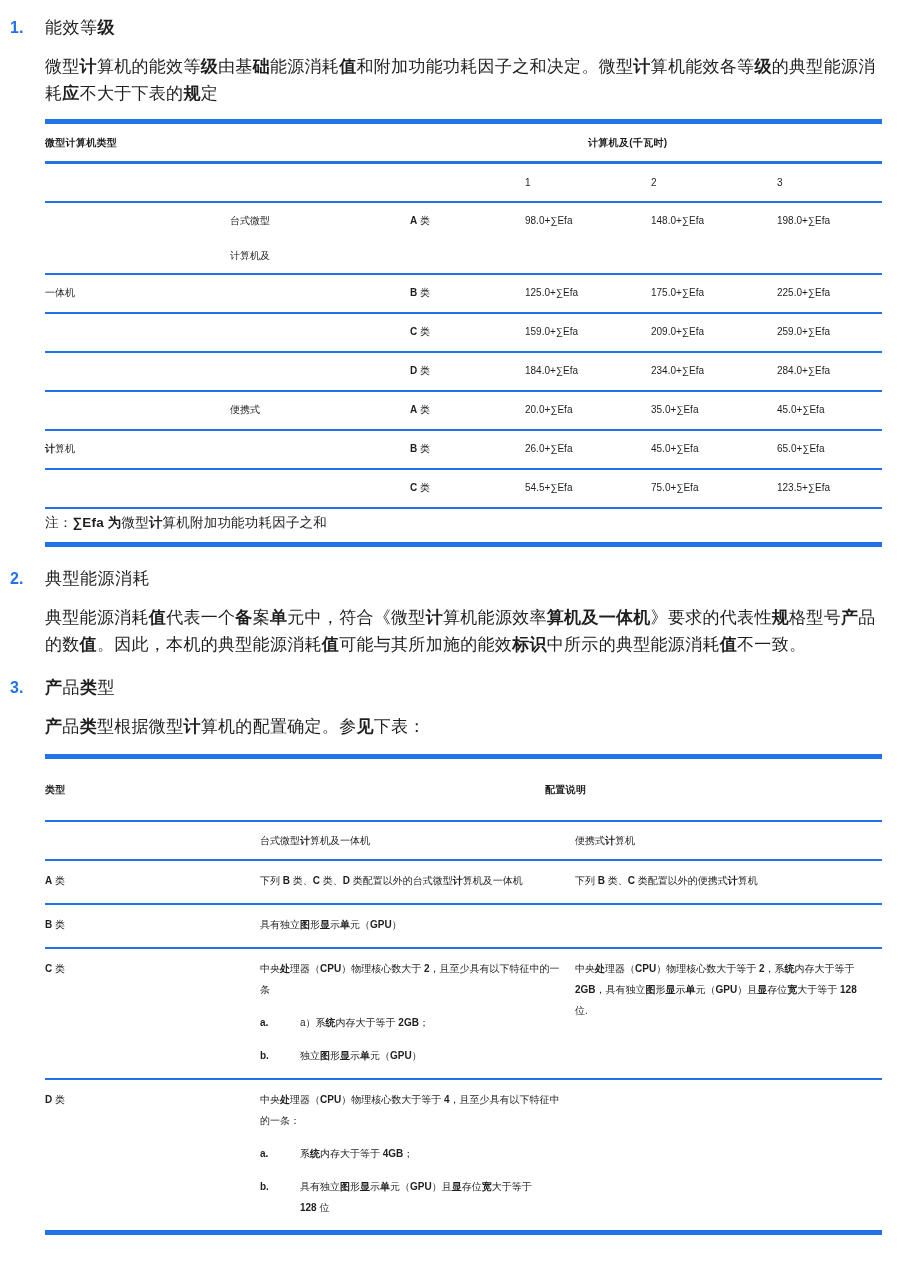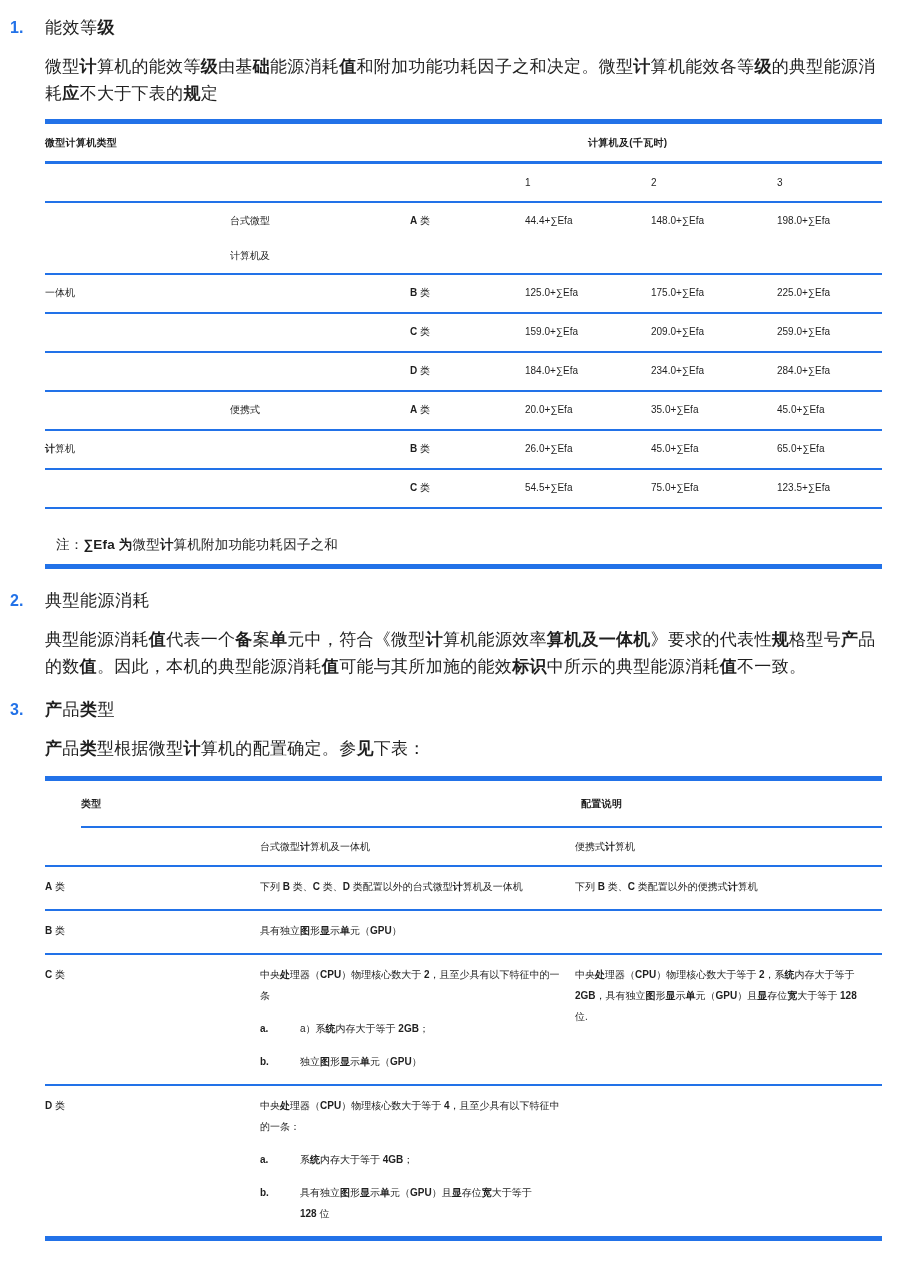--- a/index.html
+++ b/index.html
@@ -20,32 +20,32 @@
   .mt2 { margin-top:20px; }
   .mt3 { margin-top:18px; }
   
   .tbl { margin-left:35px; border-top:5px solid var(--accent); border-bottom:5px solid var(--accent); width:837px; }
   .tbl1 { margin-top:12px; }
   .tbl2 { margin-top:14px; }
   .grid1 { display:grid; grid-template-columns:185px 180px 115px 126px 126px 1fr; }
   .grid2 { display:grid; grid-template-columns:215px 315px 1fr; }
   .trow { font-size:10px; line-height:21px; align-items:start; }
   .th-row  { border-bottom:3px solid var(--accent); padding:8px 0; }
-  .th-row2 { border-bottom:2px solid var(--accent); padding:12px 0;margin-left:36px; }
+  .th-row2 { border-bottom:2px solid var(--accent); padding:20px 0; }
   .sub-row { border-bottom:2px solid var(--accent); padding:8px 0; }
   .b-row   { border-bottom:2px solid var(--accent); padding:7px 0 9px; }
   .b-row2  { border-bottom:2px solid var(--accent); padding:9px 0 12px; }
   .b-row2.last { border-bottom:none; }
   .th { font-weight:bold; letter-spacing:0.3px; }
   .span46 { grid-column:4 / 7; padding-left:63px; }
   .span13 { grid-column:1 / 4; }
   .span23 { grid-column:2 / 4; padding-left:285px; }
   .cell { padding-right:12px; }
   .two-line { line-height:35px; margin-top:-7px; margin-bottom:-9px; }
-  .note-row { padding:26px 0 10px; font-size:13.5px; line-height:19px; letter-spacing:0.2px;margin-left:11px; }
+  .note-row { padding:4px 0 10px; font-size:13.5px; line-height:19px; letter-spacing:0.2px; }
   .li { display:flex; margin-top:12px; }
   .li-m { font-weight:bold; width:40px; flex:0 0 40px; }
   .li-t { max-width:245px; }
 </style>
 </head>
 <body>
 
 <div class="page">
 
   <div class="sec-head mt1">
@@ -65,21 +65,21 @@
         <div></div>
       <div>1</div>
       <div>2</div>
       <div>3</div>
     </div>
 
     <div class="grid1 trow b-row">
       <div class="cell"></div>
       <div class="cell two-line">台式微型<br>计算机及</div>
       <div class="cell"><b>A</b> 类</div>
-      <div class="cell">44.4+∑Efa</div>
+      <div class="cell">98.0+∑Efa</div>
       <div class="cell">148.0+∑Efa</div>
       <div class="cell">198.0+∑Efa</div>
     </div>
     <div class="grid1 trow b-row">
       <div class="cell">一体机</div>
       <div class="cell"></div>
       <div class="cell"><b>B</b> 类</div>
       <div class="cell">125.0+∑Efa</div>
       <div class="cell">175.0+∑Efa</div>
       <div class="cell">225.0+∑Efa</div>

